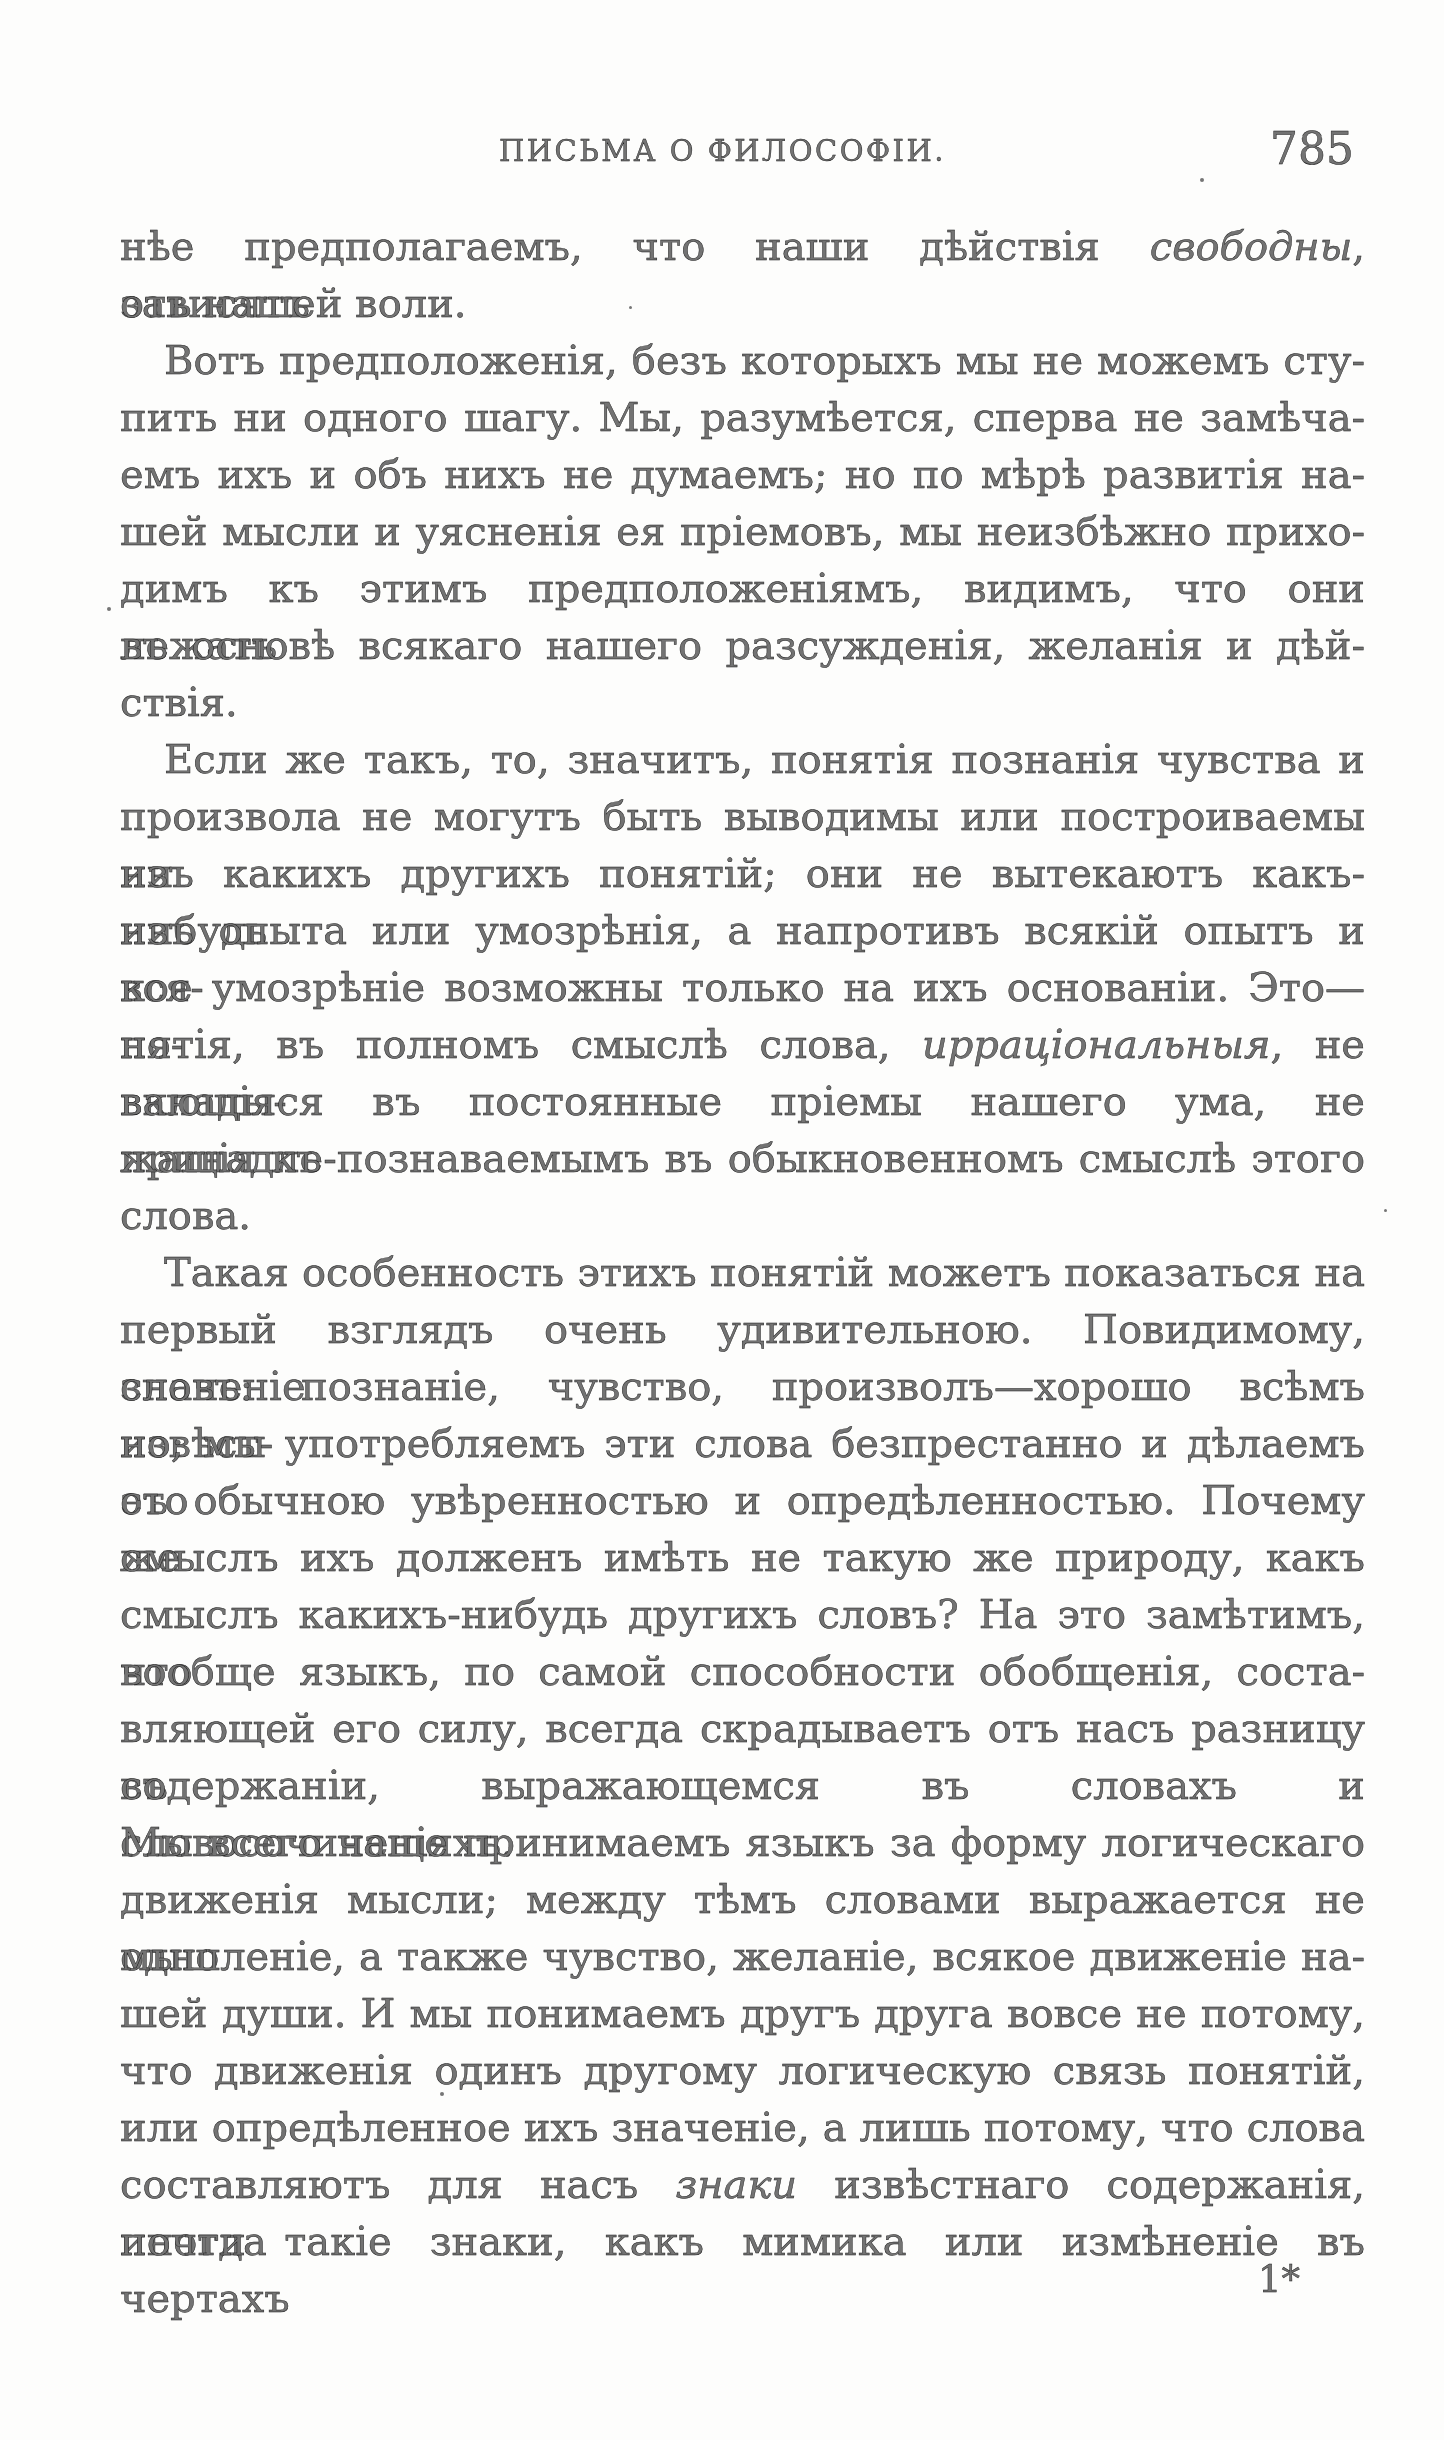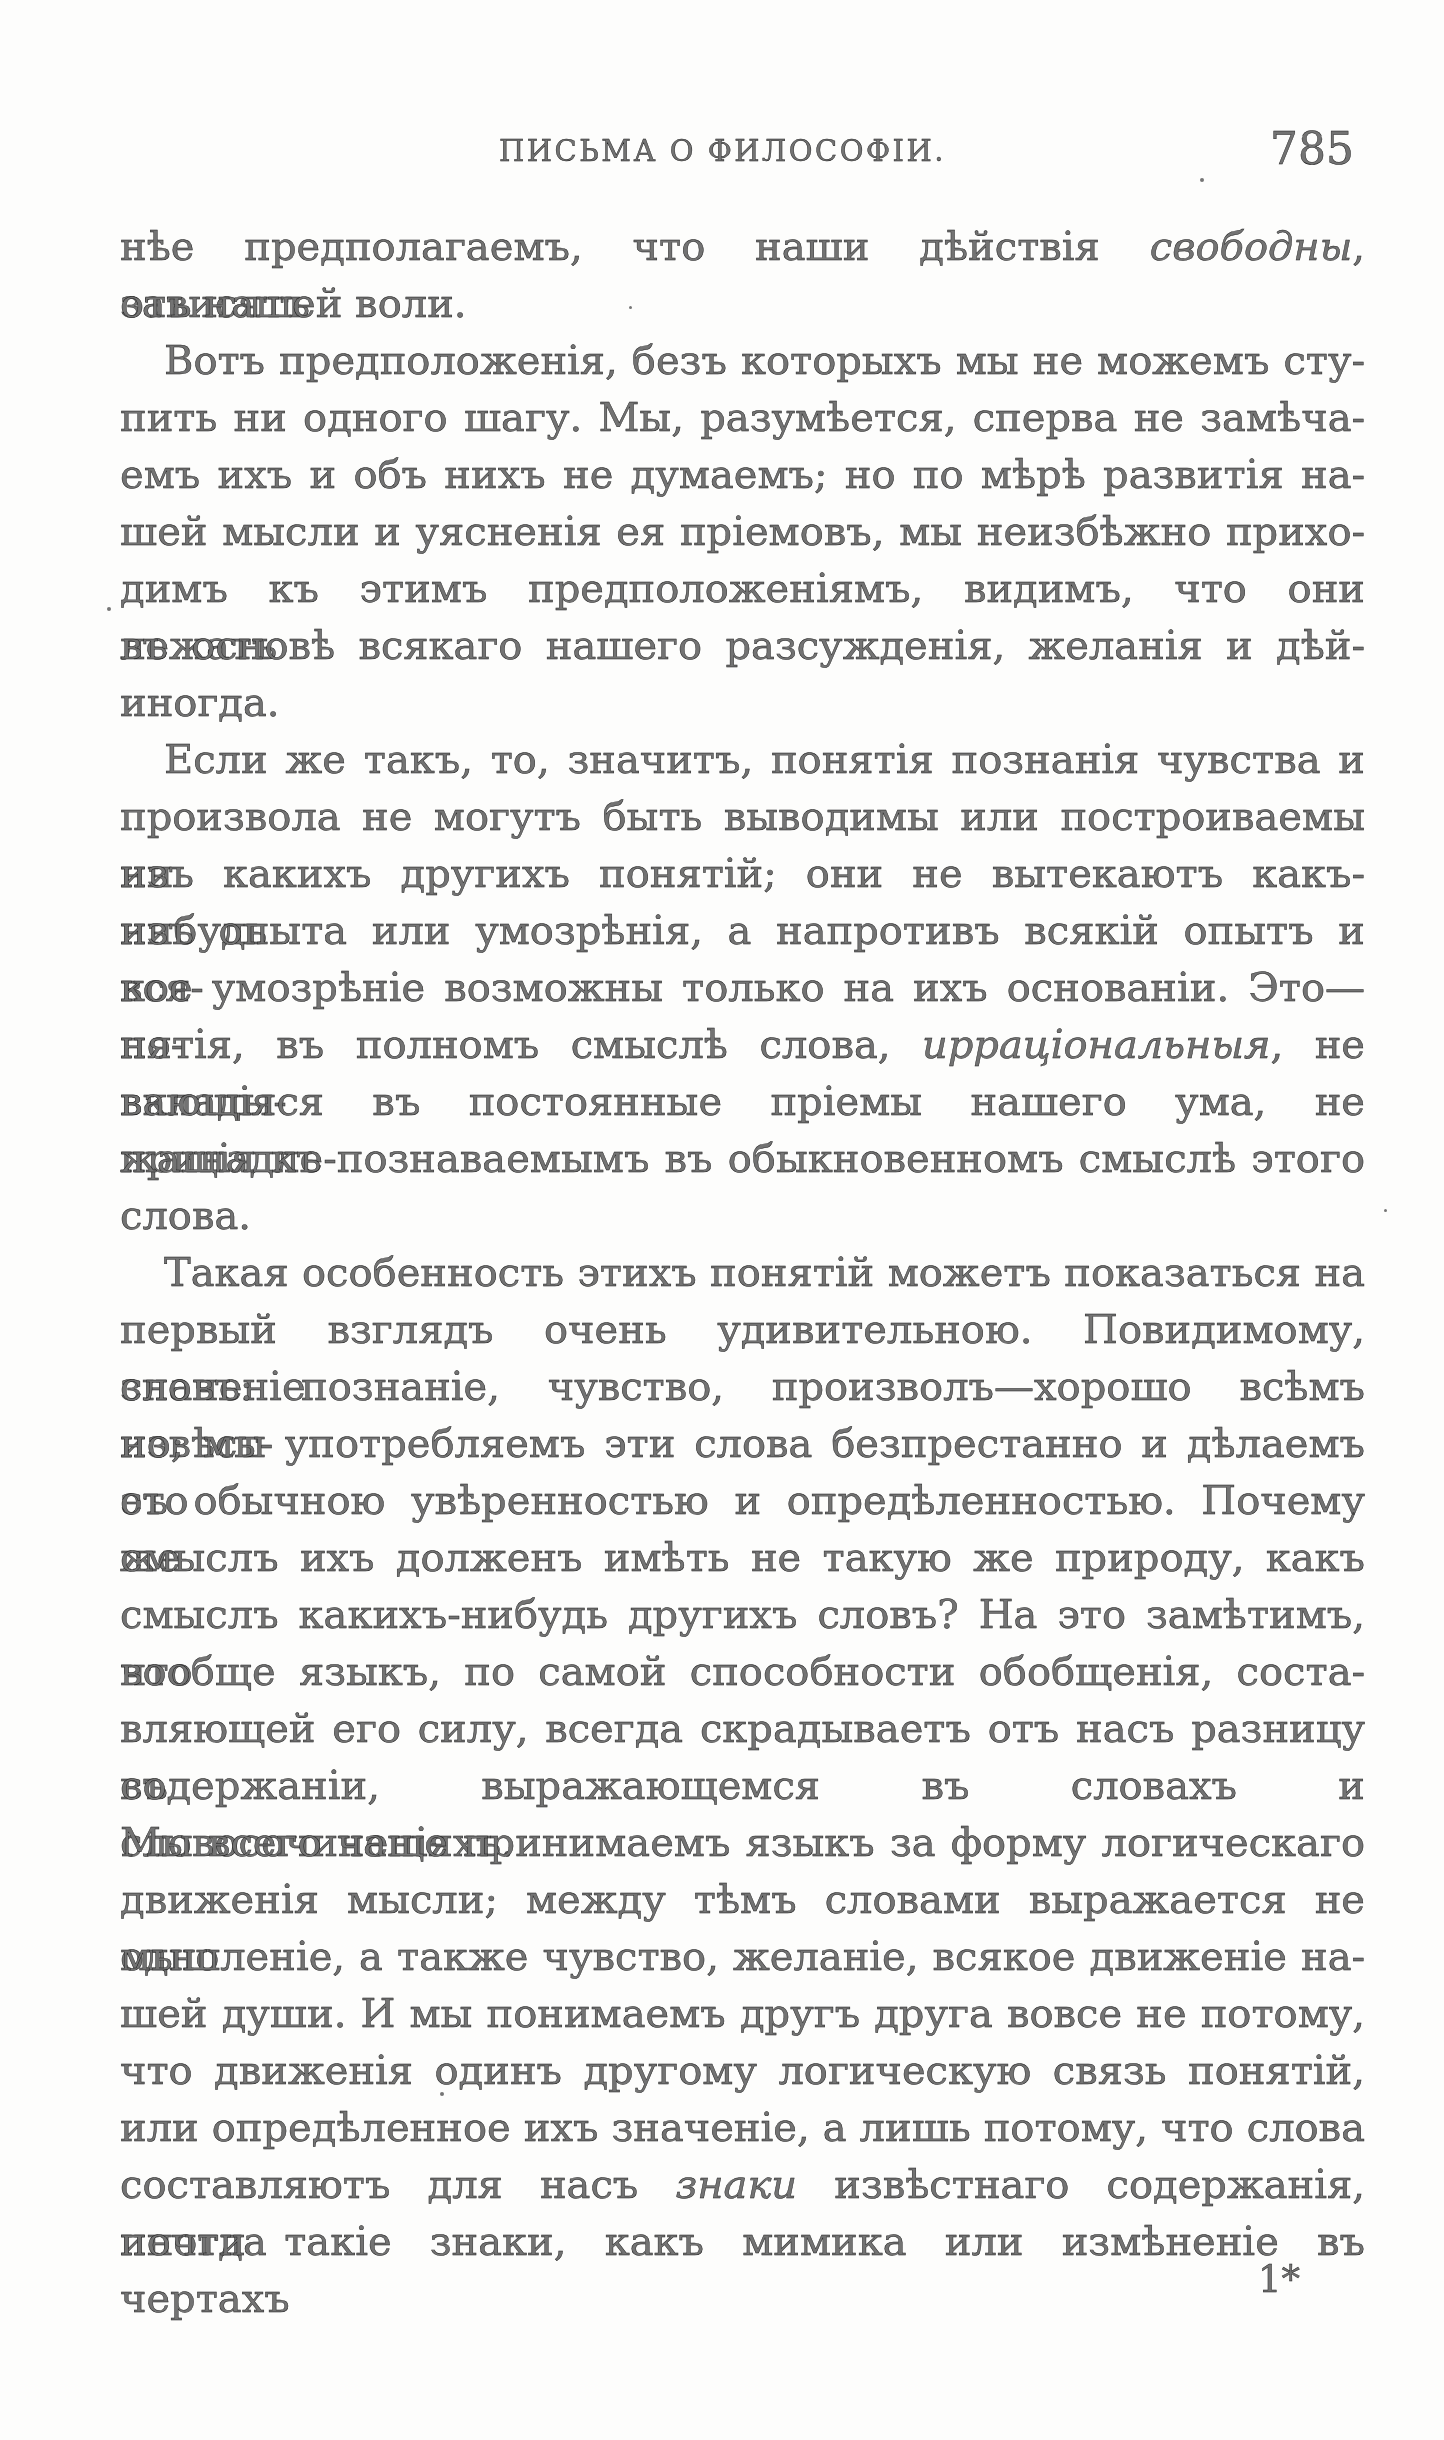--- a/index.html
+++ b/index.html
@@ -55,21 +55,21 @@
 
   <div class="text-block">
       <div class="line"><span>нѣе предполагаемъ, что наши дѣйствія </span><span class="it">свободны</span><span>, зависятъ</span></div>
       <div class="line flush"><span>отъ нашей воли.</span></div>
       <div class="line indent"><span>Вотъ предположенія, безъ которыхъ мы не можемъ сту-</span></div>
       <div class="line"><span>пить ни одного шагу. Мы, разумѣется, сперва не замѣча-</span></div>
       <div class="line"><span>емъ ихъ и объ нихъ не думаемъ; но по мѣрѣ развитія на-</span></div>
       <div class="line"><span>шей мысли и уясненія ея пріемовъ, мы неизбѣжно прихо-</span></div>
       <div class="line"><span>димъ къ этимъ предположеніямъ, видимъ, что они лежатъ</span></div>
       <div class="line"><span>въ основѣ всякаго нашего разсужденія, желанія и дѣй-</span></div>
-      <div class="line flush"><span>иногда.</span></div>
+      <div class="line flush"><span>ствія.</span></div>
       <div class="line indent"><span>Если же такъ, то, значитъ, понятія познанія чувства и</span></div>
       <div class="line"><span>произвола не могутъ быть выводимы или построиваемы ни</span></div>
       <div class="line"><span>изъ какихъ другихъ понятій; они не вытекаютъ какъ-нибудь</span></div>
       <div class="line"><span>изъ опыта или умозрѣнія, а напротивъ всякій опытъ и вся-</span></div>
       <div class="line"><span>кое умозрѣніе возможны только на ихъ основаніи. Это—по-</span></div>
       <div class="line"><span>нятія, въ полномъ смыслѣ слова, </span><span class="it">ирраціональныя</span><span>, не вклады-</span></div>
       <div class="line"><span>вающіяся въ постоянные пріемы нашего ума, не принадле-</span></div>
       <div class="line"><span>жащія къ познаваемымъ въ обыкновенномъ смыслѣ этого</span></div>
       <div class="line flush"><span>слова.</span></div>
       <div class="line indent"><span>Такая особенность этихъ понятій можетъ показаться на</span></div>

